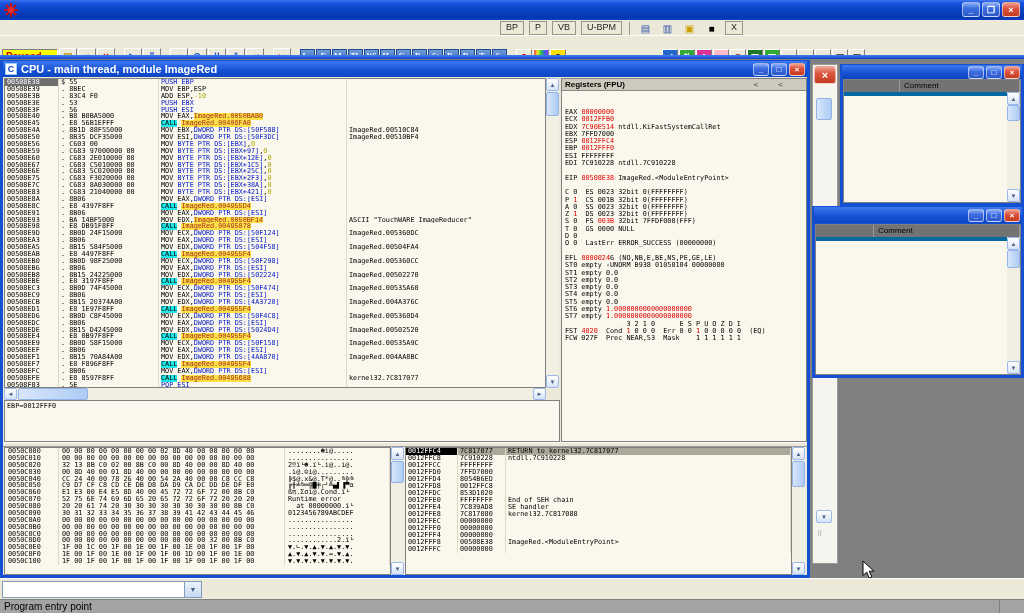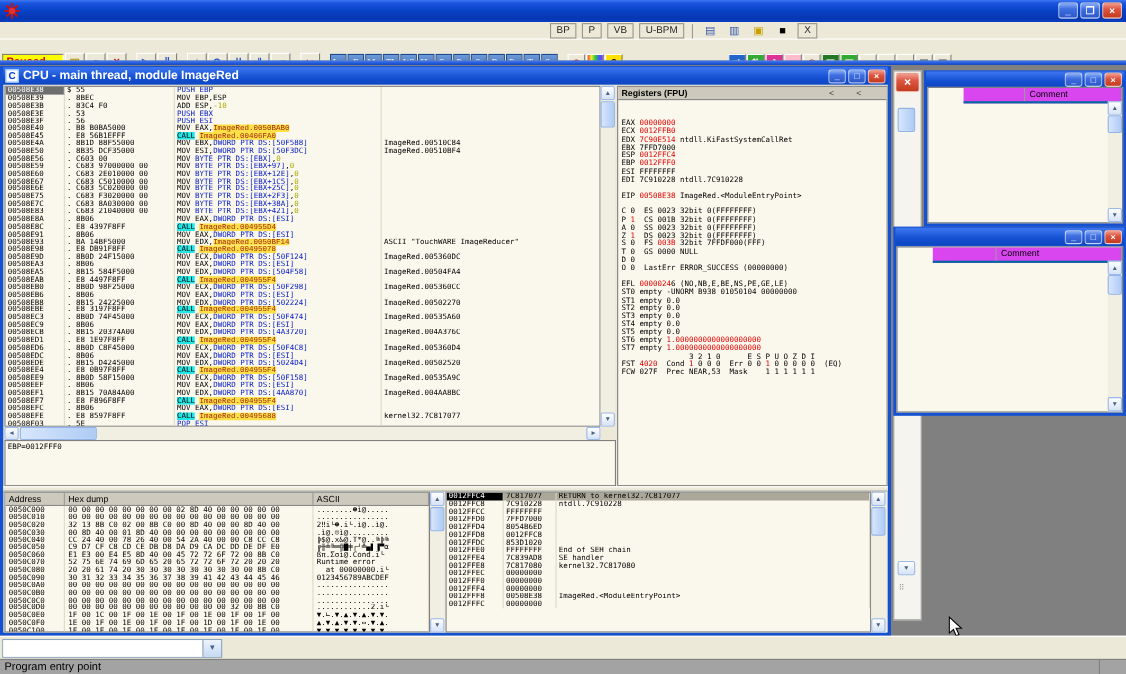--- a/index.html
+++ b/index.html
@@ -120,21 +120,21 @@
   .scorner{position:absolute;background:#ECE9D8;}
 
   
   .winb{position:absolute;left:806px;top:5px;width:218px;height:513px;background:#808080;
     border-left:3px solid #1450D2;box-sizing:border-box;}
   .winb-col{position:absolute;left:3px;top:4px;width:26px;height:500px;background:#F6F4EE;border:1px solid #999;box-sizing:border-box;}
   .sidewin{position:absolute;background:#1450D2;}
   .sw-title{position:absolute;left:2px;top:1px;right:2px;height:14px;display:flex;align-items:center;
     background:linear-gradient(180deg,#3E77F0,#1450D2 60%,#0E46C2);}
   .sw-client{position:absolute;left:3px;background:#FAF7EC;border:1px solid #808080;box-sizing:border-box;}
-  .sw-hdr{display:grid;height:12px;background:#d946ef;font:8px "Liberation Sans",sans-serif;border-bottom:2px solid #0369a1;margin-left:32px;}
+  .sw-hdr{display:grid;height:12px;background:#737373;font:8px "Liberation Sans",sans-serif;border-bottom:4px solid #0369a1;}
   .sw-hdr>div{border-right:1px solid #999;padding-left:4px;line-height:12px;}
 
   
   .cursor{position:absolute;left:862px;top:505px;width:14px;height:21px;}
 
   
   .cmdrow{position:absolute;top:578px;left:0;width:1024px;height:21px;background:#ECE9D8;border-top:1px solid #fff;}
   .combo{position:absolute;left:2px;top:2px;width:200px;height:17px;border:1px solid #7F9DB9;
     background:#fff;display:flex;box-sizing:border-box;}
   .combo input{flex:1;border:none;outline:none;font:11px "Liberation Sans",sans-serif;padding:0 2px;min-width:0;}
@@ -361,25 +361,20 @@
               <div class="rgline mono"><span>ST7 empty </span><span class="red">1.0000000000000000000</span></div>
               <div class="rgline mono"><span>               3 2 1 0      E S P U O Z D I</span></div>
               <div class="rgline mono"><span>FST </span><span class="red">4020</span><span>  Cond </span><span class="red">1</span><span> 0 0 0  Err 0 0 </span><span class="red">1</span><span> 0 0 0 0 0  (EQ)</span></div>
               <div class="rgline mono"><span>FCW 027F  Prec NEAR,53  Mask    1 1 1 1 1 1</span></div>
             </div>
         </div>
 
         <div class="hsplit"></div>
 
         <div class="pane dump">
-          <div class="colhdr">
-            <div>Address</div>
-            <div>Hex dump</div>
-            <div>ASCII</div>
-          </div>
           <div class="mono" id="dump-rows">
               <div class="durow"><div class="du-a">0050C000</div><div class="du-h">00 00 00 00 00 00 00 00 02 8D 40 00 00 00 00 00</div><div class="du-s">........☻ì@.....</div></div>
               <div class="durow"><div class="du-a">0050C010</div><div class="du-h">00 00 00 00 00 00 00 00 00 00 00 00 00 00 00 00</div><div class="du-s">................</div></div>
               <div class="durow"><div class="du-a">0050C020</div><div class="du-h">32 13 8B C0 02 00 8B C0 00 8D 40 00 00 8D 40 00</div><div class="du-s">2‼ï└☻.ï└.ì@..ì@.</div></div>
               <div class="durow"><div class="du-a">0050C030</div><div class="du-h">00 8D 40 00 01 8D 40 00 00 00 00 00 00 00 00 00</div><div class="du-s">.ì@.☺ì@.........</div></div>
               <div class="durow"><div class="du-a">0050C040</div><div class="du-h">CC 24 40 00 78 26 40 00 54 2A 40 00 00 C8 CC C8</div><div class="du-s">╠$@.x&amp;@.T*@..╚╠╚</div></div>
               <div class="durow"><div class="du-a">0050C050</div><div class="du-h">C9 D7 CF C8 CD CE DB D8 DA D9 CA DC DD DE DF E0</div><div class="du-s">╔╫╧╚═╬█╪┌┘╩▄▌▐▀α</div></div>
               <div class="durow"><div class="du-a">0050C060</div><div class="du-h">E1 E3 00 E4 E5 8D 40 00 45 72 72 6F 72 00 8B C0</div><div class="du-s">ßπ.Σσì@.Cond.ï└</div></div>
               <div class="durow"><div class="du-a">0050C070</div><div class="du-h">52 75 6E 74 69 6D 65 20 65 72 72 6F 72 20 20 20</div><div class="du-s">Runtime error   </div></div>
               <div class="durow"><div class="du-a">0050C080</div><div class="du-h">20 20 61 74 20 30 30 30 30 30 30 30 30 00 8B C0</div><div class="du-s">  at 00000000.ï└</div></div>

